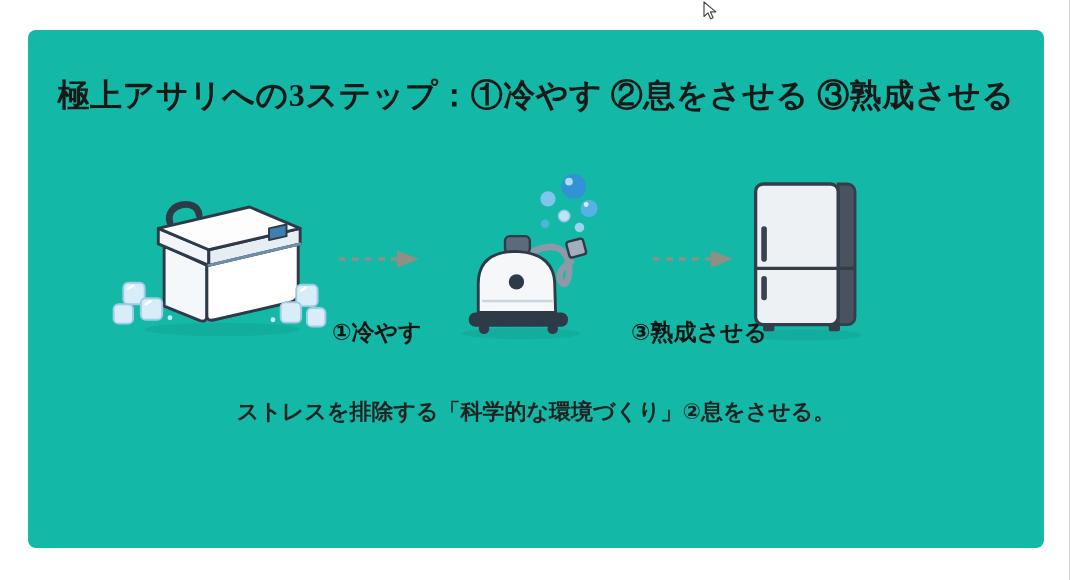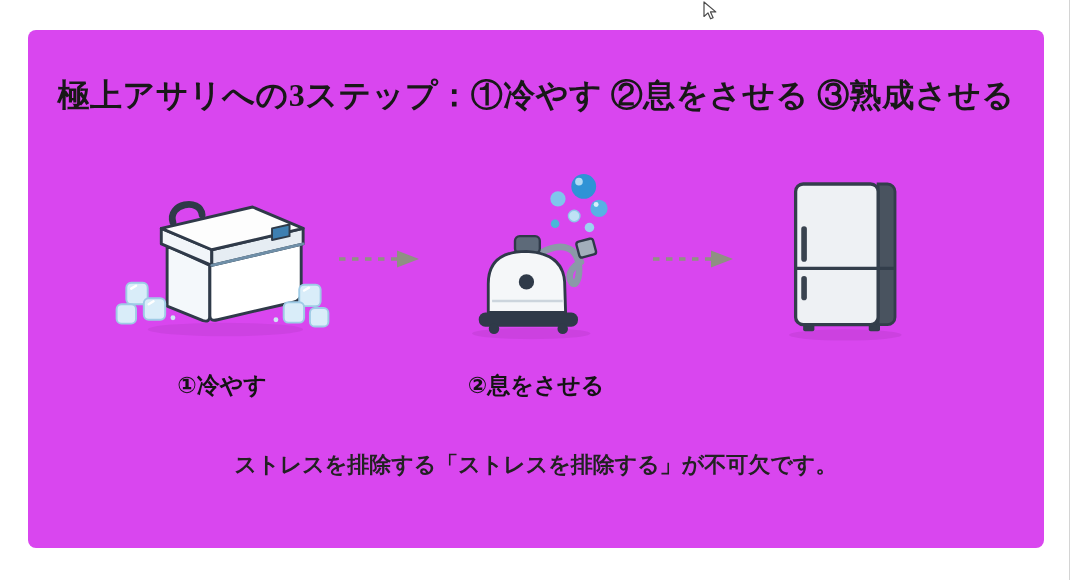--- a/index.html
+++ b/index.html
@@ -15,43 +15,43 @@
     width: 1px; height: 100%;
     background: #d4d4d4;
   }
   .cursor {
     position: absolute; left: 702px; top: 1px;
     width: 16px; height: 20px;
   }
   .panel {
     position: absolute; left: 28px; top: 30px;
     width: 1016px; height: 518px;
-    background: #d946ef;
+    background: #14b8a6;
     border-radius: 8px;
   }
   .title {
     margin-top: 44px;
     text-align: center;
     font-family: "Liberation Serif", "DejaVu Serif", serif;
     font-weight: bold;
     font-size: 32px;
     letter-spacing: 0.5px;
     color: #181818;
   }
   .steps {
     display: flex;
     justify-content: center;
     align-items: flex-start;
     margin-top: 52px;
   }
   .step {
     width: 230px;
     display: flex;
-    flex-direction: column;
-    align-items: center;
+    flex-direction: row;
+    align-items: flex-end;
   }
   .illus {
     height: 178px;
     display: flex;
     align-items: center;
     justify-content: center;
   }
   .step-label {
     margin-top: 22px;
     font-size: 23px;
@@ -154,21 +154,21 @@
 
           <path d="M60,146 L60,116 Q60,82 100,82 Q138,84 140,114 L141,146 Z" fill="#f5f7f9" stroke="#2f3a49" stroke-width="3" stroke-linejoin="round"></path>
           <path d="M64,134 L138,134" stroke="#ccd5dd" stroke-width="2.5"></path>
           <circle cx="100" cy="114" r="8" fill="#2f3a49"></circle>
 
           <rect x="50" y="146" width="104" height="15" rx="7" fill="#2f3a49"></rect>
           <circle cx="66" cy="163" r="5.5" fill="#2f3a49"></circle>
           <circle cx="138" cy="163" r="5.5" fill="#2f3a49"></circle>
         </svg>
       </div>
-      <div class="step-label">②息をさせる</div>
+      <div class="step-label">③熟成させる</div>
     </div>
 
     <div class="arrow-wrap">
       <svg width="84" height="22" viewBox="0 0 84 22">
         <line x1="2" y1="11" x2="60" y2="11" stroke="#8f9083" stroke-width="3.5" stroke-dasharray="6.5 6.5"></line>
         <polygon points="60,2.5 82,11 60,19.5" fill="#8f9083"></polygon>
       </svg>
     </div>
 
     <div class="step">
@@ -187,18 +187,18 @@
 
           <rect x="28" y="55" width="6" height="38" rx="3" fill="#39434f"></rect>
           <rect x="28" y="108" width="6" height="26" rx="3" fill="#39434f"></rect>
         </svg>
       </div>
     </div>
 
   </div>
 
   <div class="footer">
-    <p>ストレスを排除する「ストレスを排除する」が不可欠です。</p>
+    <p>ストレスを排除する「科学的な環境づくり」②息をさせる。</p>
   </div>
 
 </div>
 
 <div class="right-edge"></div>
 
 </body></html>

